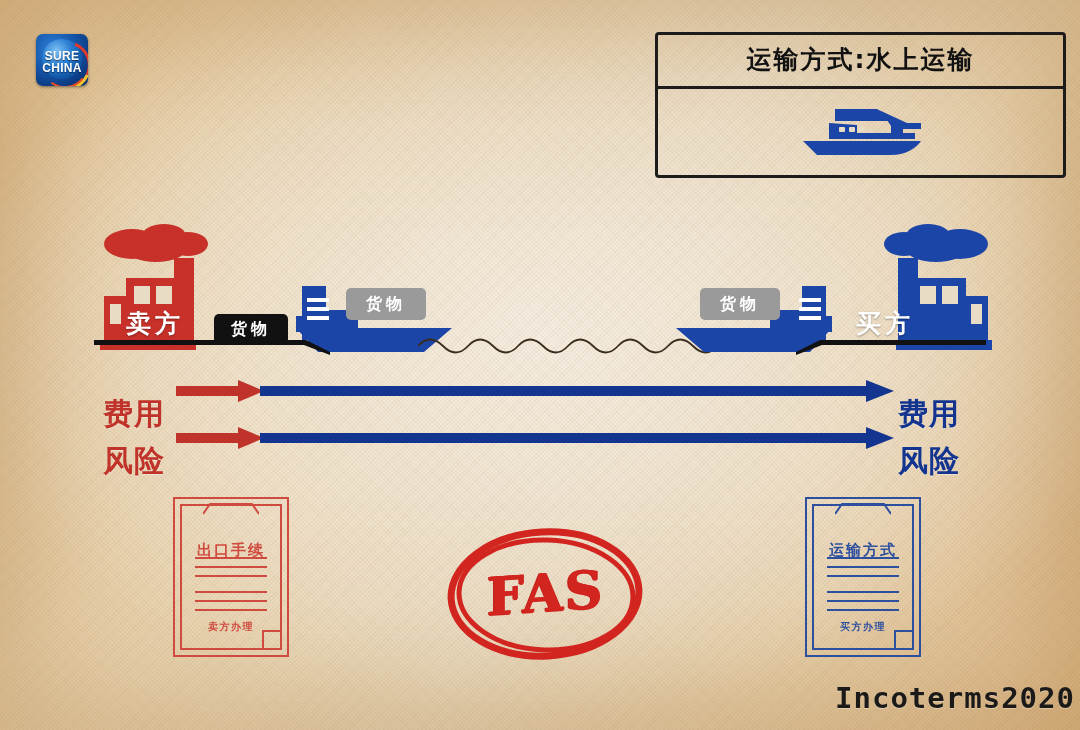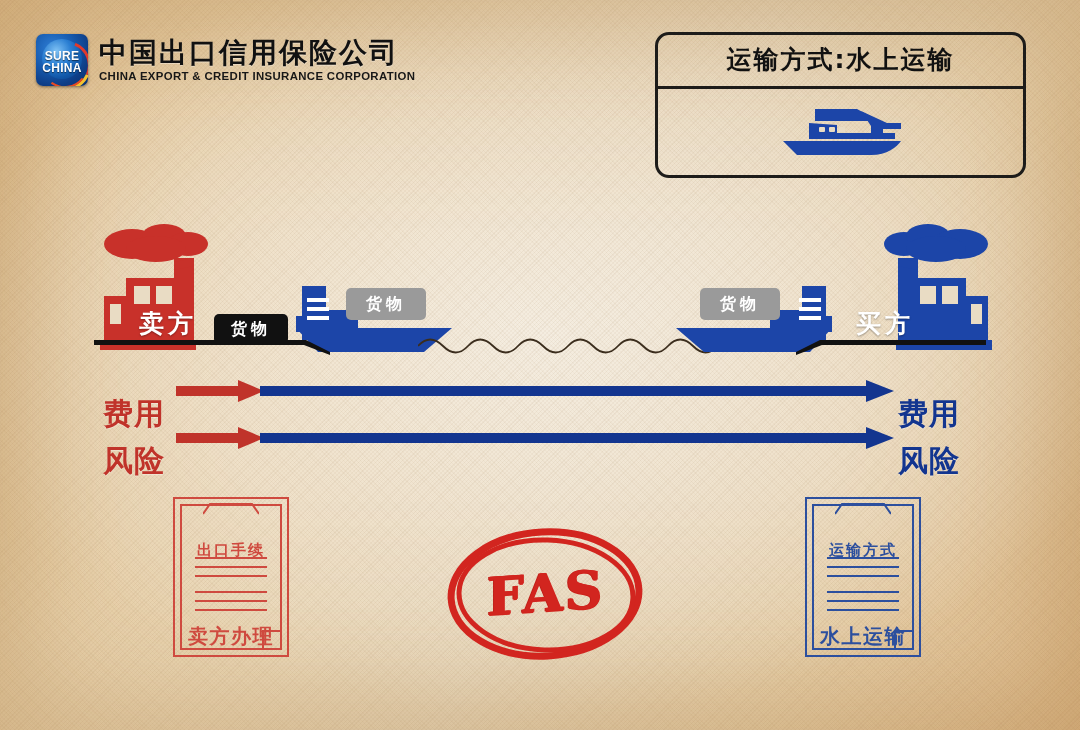--- a/index.html
+++ b/index.html
@@ -61,21 +61,21 @@
     text-shadow:0 1px 0 rgba(255,255,255,.35);
   }
   #brand-text .en{
     font-weight:bold;font-size:11.4px;color:#171717;letter-spacing:.35px;
     margin-top:3px;
   }
 
   
   #transport-box{
     left:655px;top:32px;width:365px;height:140px;
-    border:3px solid #1d1c1a;border-radius:14px;background:transparent;
+    border:3px solid #1d1c1a;border-radius:4px;background:transparent;padding-left:40px;
   }
   #transport-divider{position:absolute;left:0;right:0;top:51px;height:3px;background:#1d1c1a;}
   #transport-title{
     position:absolute;left:0;right:0;top:8px;text-align:center;
     font-family:"DejaVu Sans","Liberation Sans",sans-serif;
     font-weight:bold;font-size:25px;color:#111;letter-spacing:2px;
   }
   #transport-icon{position:absolute;left:0;right:0;top:62px;text-align:center;}
 
   
@@ -103,23 +103,23 @@
   
   .doc{position:absolute;width:116px;height:160px;}
   .doc .outer{position:absolute;inset:0;border:2px solid currentColor;}
   .doc .inner{position:absolute;inset:7px;border:2px solid currentColor;}
   .doc .title{
     position:absolute;left:0;right:0;top:28px;text-align:center;
     font-family:"DejaVu Sans","Liberation Sans",sans-serif;
     font-weight:bold;font-size:15px;letter-spacing:2px;color:inherit;margin-top:16px;
   }
   .doc .foot{
-    position:absolute;left:0;right:0;bottom:7px;text-align:center;
+    position:absolute;left:0;right:0;bottom:23px;text-align:center;
     font-family:"DejaVu Sans","Liberation Sans",sans-serif;
-    font-weight:bold;font-size:20px;letter-spacing:1.5px;color:inherit;
+    font-weight:bold;font-size:10px;letter-spacing:1.5px;color:inherit;
   }
   .doc .rule{position:absolute;left:22px;right:22px;height:2px;background:currentColor;}
   .doc-red{color:#cf4a3f;}
   .doc-blue{color:#2c4f9e;}
 
   
   #stamp{left:443px;top:522px;width:205px;height:145px;}
   #stamp-text{
     position:absolute;left:0;right:0;top:40px;text-align:center;
     font-family:"DejaVu Serif","Liberation Serif",serif;
@@ -145,24 +145,20 @@
 
     <div class="abs" id="brand">
       <div class="logo-badge">
         <div class="globe"></div>
         <div class="swoosh"></div>
         <div class="swoosh2"></div>
         <div class="lt">
           <span>SURE</span>
           <span>CHINA</span>
         </div>
-      </div>
-      <div id="brand-text">
-        <div class="cn">中国出口信用保险公司</div>
-        <div class="en">CHINA EXPORT &amp; CREDIT INSURANCE CORPORATION</div>
       </div>
     </div>
 
     <div class="abs" id="transport-box">
       <div id="transport-title">运输方式:水上运输</div>
       <div id="transport-divider"></div>
       <div id="transport-icon">
         <svg width="132" height="62" viewBox="0 0 132 62">
           <g fill="#1c45a8">
             <path d="M30 44 L8 44 L22 58 L96 58 C112 58 122 50 126 44 Z"></path>
@@ -192,21 +188,21 @@
           <rect x="8" y="74" width="26" height="46"></rect>
           <rect x="4" y="118" width="96" height="10"></rect>
         </g>
         <g fill="#e9dcc4">
           <rect x="14" y="82" width="11" height="20"></rect>
           <rect x="38" y="64" width="16" height="18"></rect>
           <rect x="60" y="64" width="16" height="18"></rect>
         </g>
       </svg>
     </div>
-    <div class="factory-label" style="left:113px;top:307px;width:84px;text-align:right;">卖方</div>
+    <div class="factory-label" style="left:113px;top:307px;width:84px;text-align:center;">卖方</div>
 
     <div class="abs" style="left:94px;top:338px;z-index:6;">
       <svg width="240" height="18" viewBox="0 0 240 18">
         <path d="M0 2 L212 2 L236 14 L236 17 L210 7 L0 7 Z" fill="#111"></path>
       </svg>
     </div>
 
     <div class="cargo-tag cargo-black" style="left:214px;top:314px;width:74px;height:30px;">货物</div>
 
     <div class="abs" style="left:296px;top:276px;">
@@ -327,26 +323,27 @@
       <svg class="abs" style="left:88px;top:130px;" width="22" height="24" viewBox="0 0 22 24">
         <path d="M2 22 L2 4 L20 4" fill="none" stroke="currentColor" stroke-width="2"></path>
       </svg>
       <div class="title">运输方式</div>
       <div class="rule" style="top:60px;"></div>
       <div class="rule" style="top:69px;"></div>
       <div class="rule" style="top:78px;"></div>
       <div class="rule" style="top:94px;"></div>
       <div class="rule" style="top:103px;"></div>
       <div class="rule" style="top:112px;"></div>
-      <div class="foot">水上运输</div>
+      <div class="foot">买方办理</div>
     </div>
 
     <div class="abs" id="stamp">
       <svg width="205" height="145" viewBox="0 0 205 145" style="position:absolute;left:0;top:0;">
         <ellipse cx="102" cy="72" rx="94" ry="62" fill="none" stroke="#d2251f" stroke-width="7" transform="rotate(-3 102 72)"></ellipse>
         <ellipse cx="103" cy="73" rx="87" ry="55" fill="none" stroke="#d2251f" stroke-width="5" transform="rotate(2 103 73)"></ellipse>
       </svg>
       <div id="stamp-text">FAS</div>
     </div>
 
+    <div class="abs" id="incoterms">Incoterms2020</div>
 
   </div>
 </div>
 
 </body></html>

